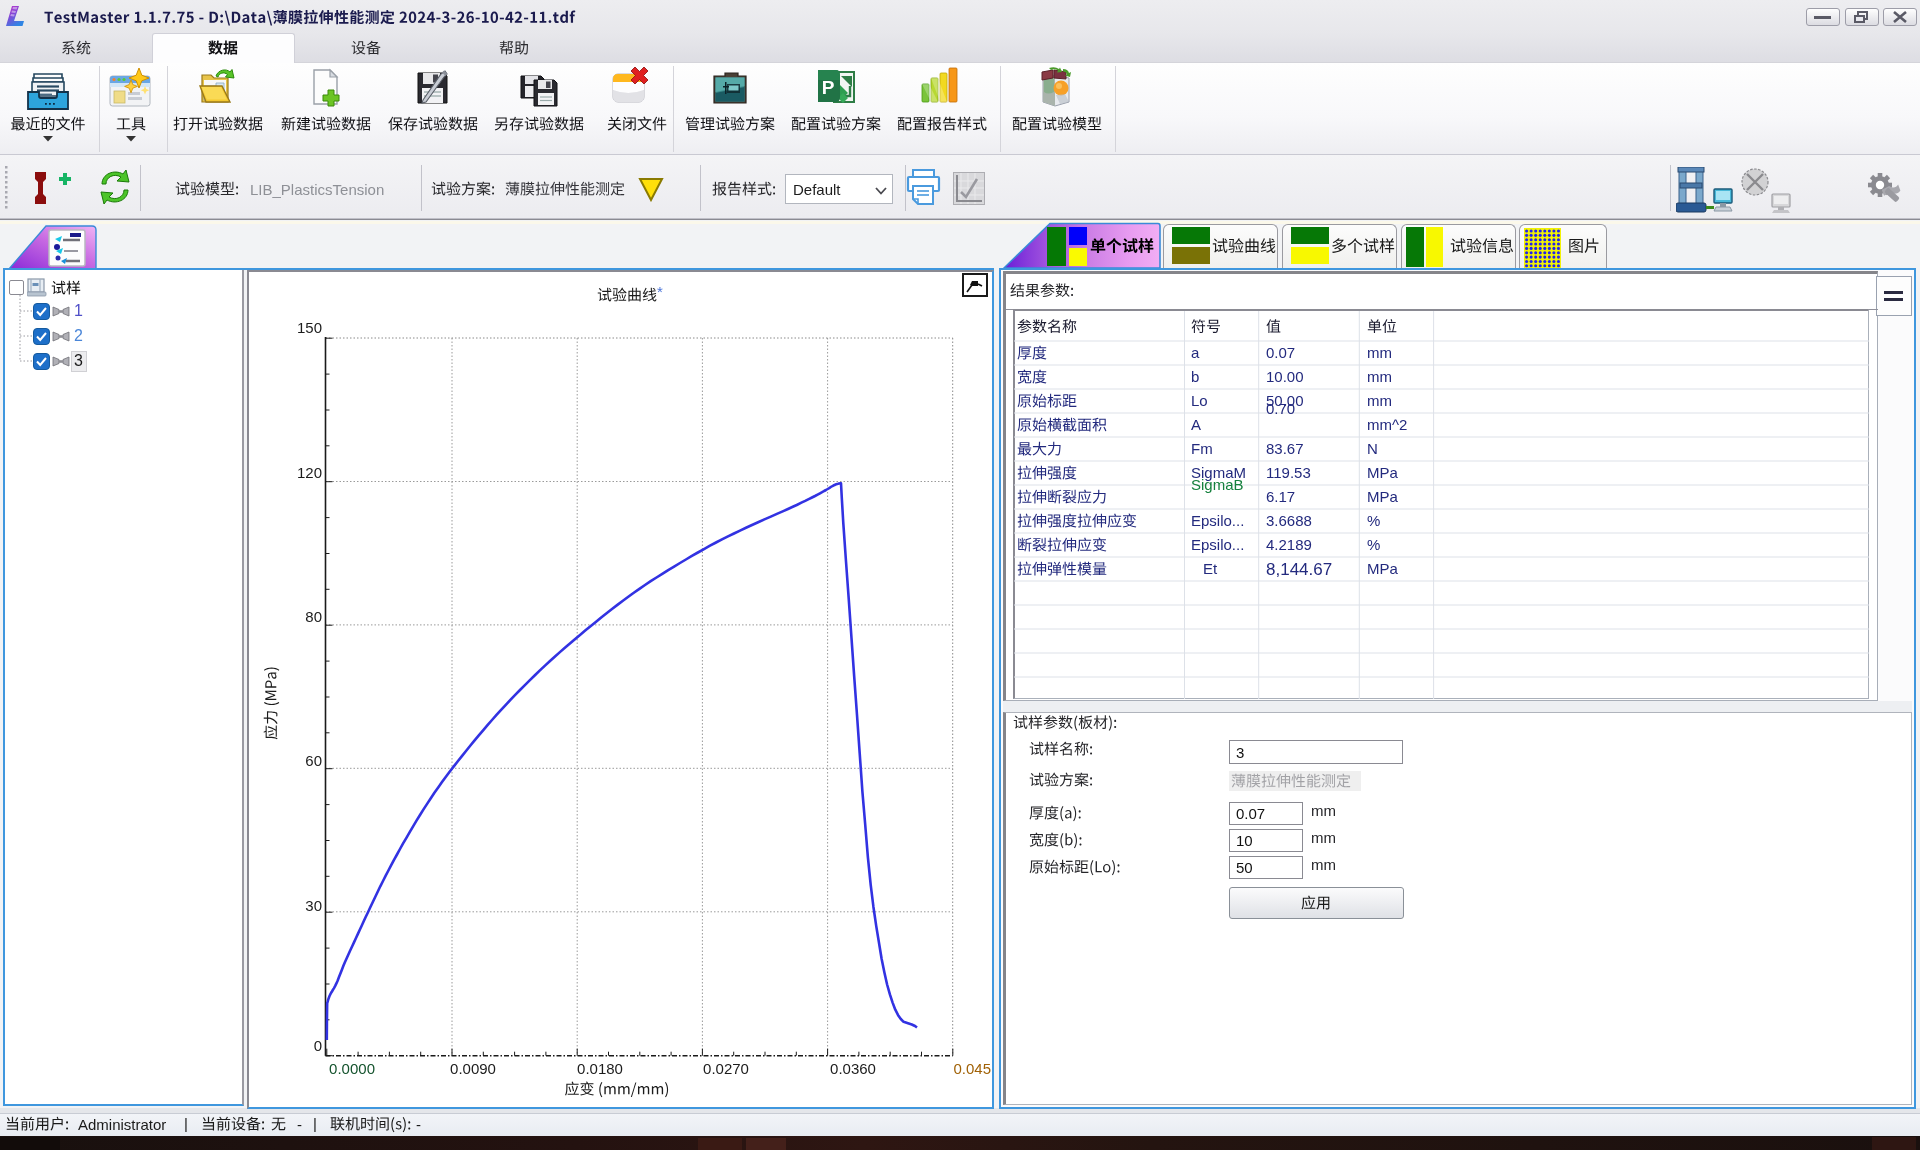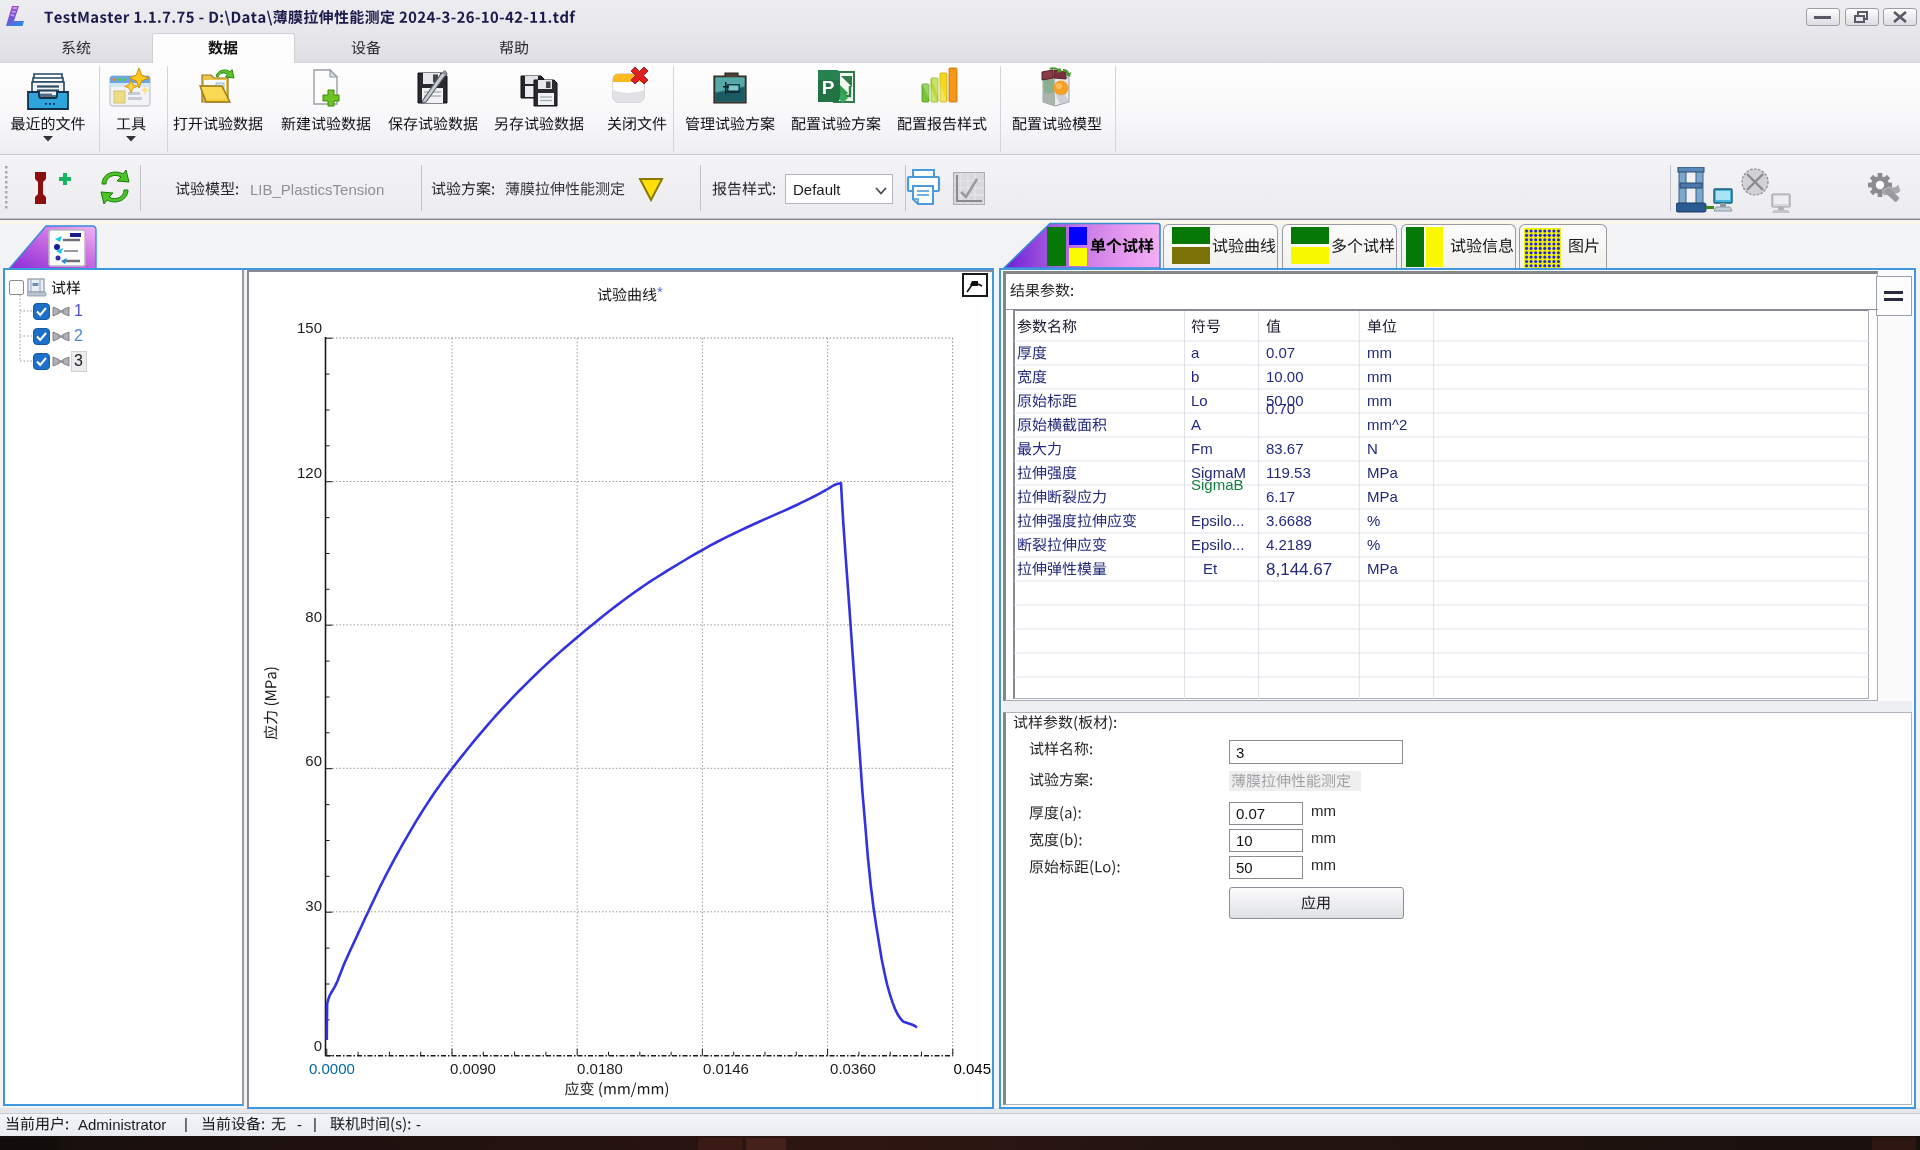--- a/index.html
+++ b/index.html
@@ -500,26 +500,26 @@
       <line x1="76.5" y1="104.1" x2="80.5" y2="104.1" stroke="#1a1a1a" stroke-width="1"></line>
       <line x1="76.5" y1="68.2" x2="83.5" y2="68.2" stroke="#1a1a1a" stroke-width="1"></line>
       <path d="M77.8 770.0 L77.9 754.0 L78.1 738.0 L78.2 733.0 L78.5 732.2 L78.8 731.1 L79.2 729.7 L79.7 728.2 L80.3 726.6 L81.0 725.0 L81.8 723.4 L82.8 721.8 L83.8 720.0 L85.0 718.1 L86.2 715.9 L87.4 713.4 L88.7 710.4 L90.0 707.1 L91.4 703.5 L92.9 699.7 L94.4 695.8 L96.0 692.0 L97.7 688.2 L99.5 684.3 L101.3 680.3 L103.2 676.2 L105.1 672.1 L107.0 668.0 L108.9 663.9 L110.8 659.7 L112.8 655.5 L114.7 651.3 L116.8 646.8 L119.0 642.2 L121.3 637.3 L123.7 632.2 L126.2 627.0 L128.7 621.7 L131.3 616.3 L134.0 611.0 L136.7 605.7 L139.4 600.5 L142.2 595.2 L145.0 589.8 L148.0 584.5 L151.0 579.0 L154.1 573.4 L157.4 567.8 L160.7 562.1 L164.1 556.3 L167.5 550.6 L171.0 545.0 L174.5 539.4 L178.1 533.9 L181.8 528.3 L185.4 522.8 L189.2 517.4 L193.0 512.0 L196.9 506.7 L200.8 501.5 L204.8 496.4 L208.8 491.3 L212.9 486.1 L217.0 481.0 L221.2 475.8 L225.4 470.6 L229.8 465.4 L234.1 460.3 L238.5 455.1 L243.0 450.0 L247.5 444.9 L252.1 439.9 L256.8 434.9 L261.4 429.9 L266.2 424.9 L271.0 420.0 L275.9 415.1 L280.9 410.1 L285.9 405.2 L290.9 400.4 L296.0 395.6 L301.0 391.0 L306.0 386.5 L310.9 382.1 L315.9 377.8 L320.9 373.6 L325.9 369.3 L331.0 365.0 L336.2 360.6 L341.5 356.3 L346.8 351.9 L352.2 347.5 L357.6 343.2 L363.0 339.0 L368.4 334.9 L373.9 330.8 L379.3 326.8 L384.8 322.8 L390.4 318.9 L396.0 315.0 L401.7 311.2 L407.5 307.5 L413.3 303.8 L419.2 300.1 L425.1 296.6 L431.0 293.0 L436.9 289.5 L442.9 285.9 L448.9 282.5 L455.0 279.1 L461.0 275.7 L467.0 272.5 L473.0 269.4 L479.0 266.4 L485.0 263.5 L491.0 260.6 L497.0 257.8 L503.0 255.0 L509.1 252.2 L515.4 249.4 L521.8 246.6 L527.9 243.9 L533.7 241.4 L539.0 239.0 L543.8 236.8 L548.3 234.7 L552.4 232.7 L556.2 230.9 L559.7 229.1 L563.0 227.5 L566.0 226.0 L568.6 224.6 L571.0 223.3 L573.1 222.2 L575.1 221.0 L577.0 220.0 L578.7 219.0 L580.2 218.1 L581.5 217.2 L582.7 216.5 L583.9 215.8 L585.0 215.2 L586.1 214.7 L587.2 214.3 L588.2 214.0 L589.1 213.8 L589.8 213.6 L590.5 213.4 L591.0 213.3 L591.4 213.3 L591.6 213.3 L591.8 213.3 L591.9 213.4 L592.0 213.4 L592.8 228.0 L594.3 253.2 L597.0 291.5 L599.8 329.9 L602.5 368.2 L605.2 406.6 L608.0 445.0 L610.7 483.3 L613.4 521.7 L616.2 554.5 L618.9 587.4 L621.7 614.8 L624.4 636.7 L627.2 655.9 L629.9 672.3 L632.6 688.8 L635.4 702.5 L638.1 714.5 L640.9 724.4 L643.6 732.6 L646.3 739.7 L649.1 745.2 L651.8 749.0 L654.6 751.8 L659.0 753.2 L662.8 754.5 L666.0 756.0 L668.0 757.5" fill="none" stroke="#3232e2" stroke-width="2.6" stroke-linejoin="round"></path>
     </svg>
 <div class="lat" style="left:242px;top:319px;width:80px;text-align:right;font-size:15px;color:#1c1c1c;">150</div>
 <div class="lat" style="left:242px;top:463.5px;width:80px;text-align:right;font-size:15px;color:#1c1c1c;">120</div>
 <div class="lat" style="left:242px;top:608px;width:80px;text-align:right;font-size:15px;color:#1c1c1c;">80</div>
 <div class="lat" style="left:242px;top:752px;width:80px;text-align:right;font-size:15px;color:#1c1c1c;">60</div>
 <div class="lat" style="left:242px;top:896.5px;width:80px;text-align:right;font-size:15px;color:#1c1c1c;">30</div>
 <div class="lat" style="left:242px;top:1037px;width:80px;text-align:right;font-size:15px;color:#1c1c1c;">0</div>
-<div class="lat" style="left:309px;top:1060px;width:80px;text-align:left;font-size:15px;color:#0369a1;">0.0000</div>
+<div class="lat" style="left:295px;top:1060px;width:80px;text-align:right;font-size:15px;color:#14532d;">0.0000</div>
 <div class="lat" style="left:433px;top:1060px;width:80px;text-align:center;font-size:15px;color:#1c1c1c;">0.0090</div>
 <div class="lat" style="left:560px;top:1060px;width:80px;text-align:center;font-size:15px;color:#1c1c1c;">0.0180</div>
-<div class="lat" style="left:686px;top:1060px;width:80px;text-align:center;font-size:15px;color:#1c1c1c;">0.0146</div>
+<div class="lat" style="left:686px;top:1060px;width:80px;text-align:center;font-size:15px;color:#1c1c1c;">0.0270</div>
 <div class="lat" style="left:813px;top:1060px;width:80px;text-align:center;font-size:15px;color:#1c1c1c;">0.0360</div>
-<div class="lat" style="left:911px;top:1060px;width:80px;text-align:right;font-size:15px;color:#000000;overflow:hidden;">0.045</div>
+<div class="lat" style="left:911px;top:1060px;width:80px;text-align:right;font-size:15px;color:#a16207;overflow:hidden;">0.045</div>
 <div class="abs" style="left:999px;top:268px;width:917px;height:841px;background:#fbfbfc;border:2px solid #3f97de;"></div>
 <div class="abs" style="left:1003px;top:271px;width:875px;height:430px;background:#fff;border-top:3px solid #85858a;border-left:3px solid #85858a;border-right:1px solid #a8aeb8;border-bottom:1px solid #a8aeb8;"></div>
 <div class="abs" style="left:1003px;top:701px;width:909px;height:11px;background:#edeff2;"></div>
 <div class="abs" style="left:1876px;top:276px;width:36px;height:40px;background:#fdfdfd;border:1px solid #9aa2b0;"></div>
 <div class="abs" style="left:1884px;top:291px;width:19px;height:2.5px;background:#2a2a40;"></div>
 <div class="abs" style="left:1884px;top:298px;width:19px;height:2.5px;background:#2a2a40;"></div>
 <div class="abs" style="left:1006px;top:309px;width:872px;height:1px;background:#90909a;"></div>
 <div class="abs" style="left:1013px;top:309px;width:856px;height:390px;background:#fff;border:2px solid #8a8a92;border-right:1px solid #aab0ba;border-bottom:1px solid #aab0ba;"></div>
 <svg class="abs" style="left:1014px;top:311px" width="855" height="388" viewBox="0 0 855 388">
       <line x1="170.5" y1="0" x2="170.5" y2="388" stroke="#dde1e8" stroke-width="1"></line>

